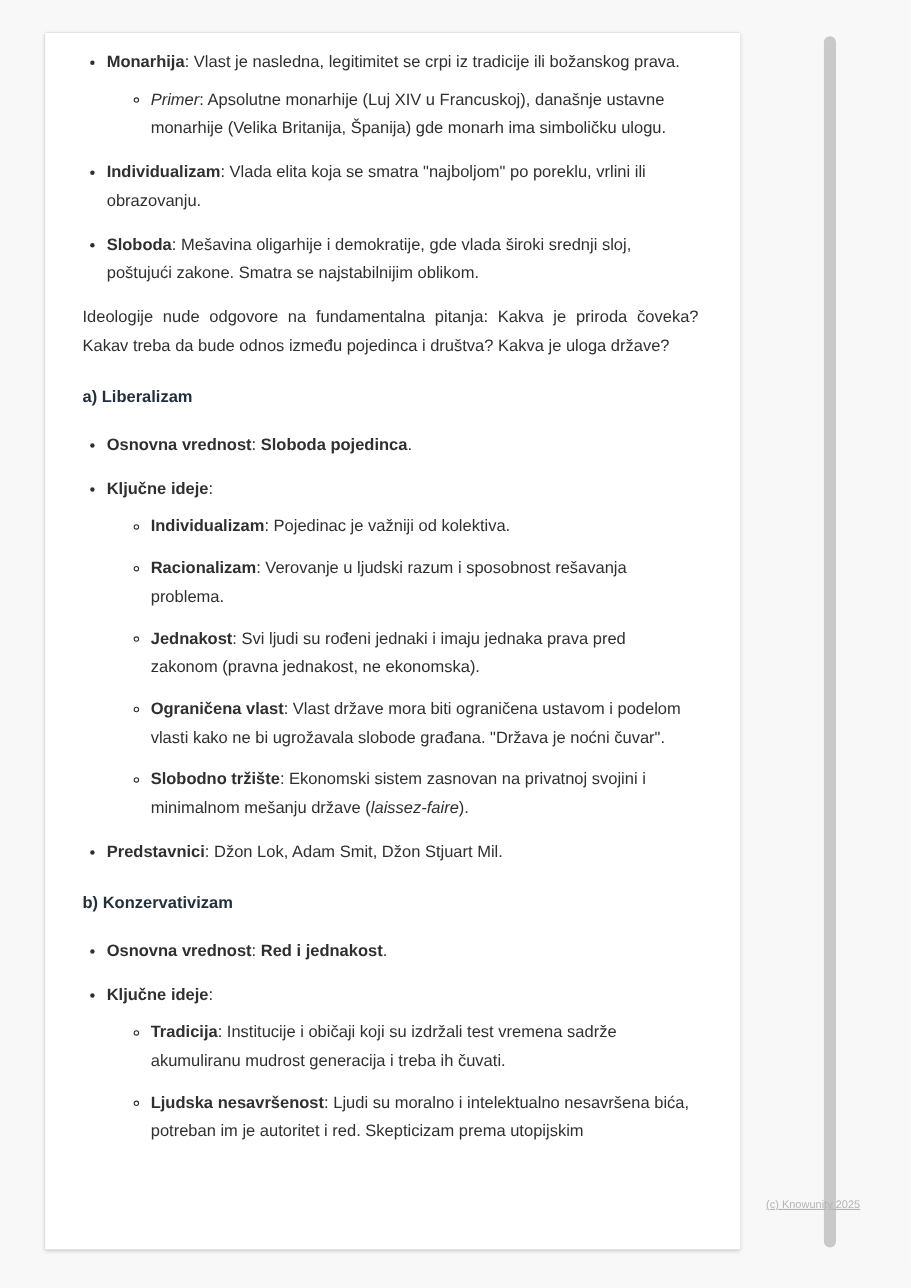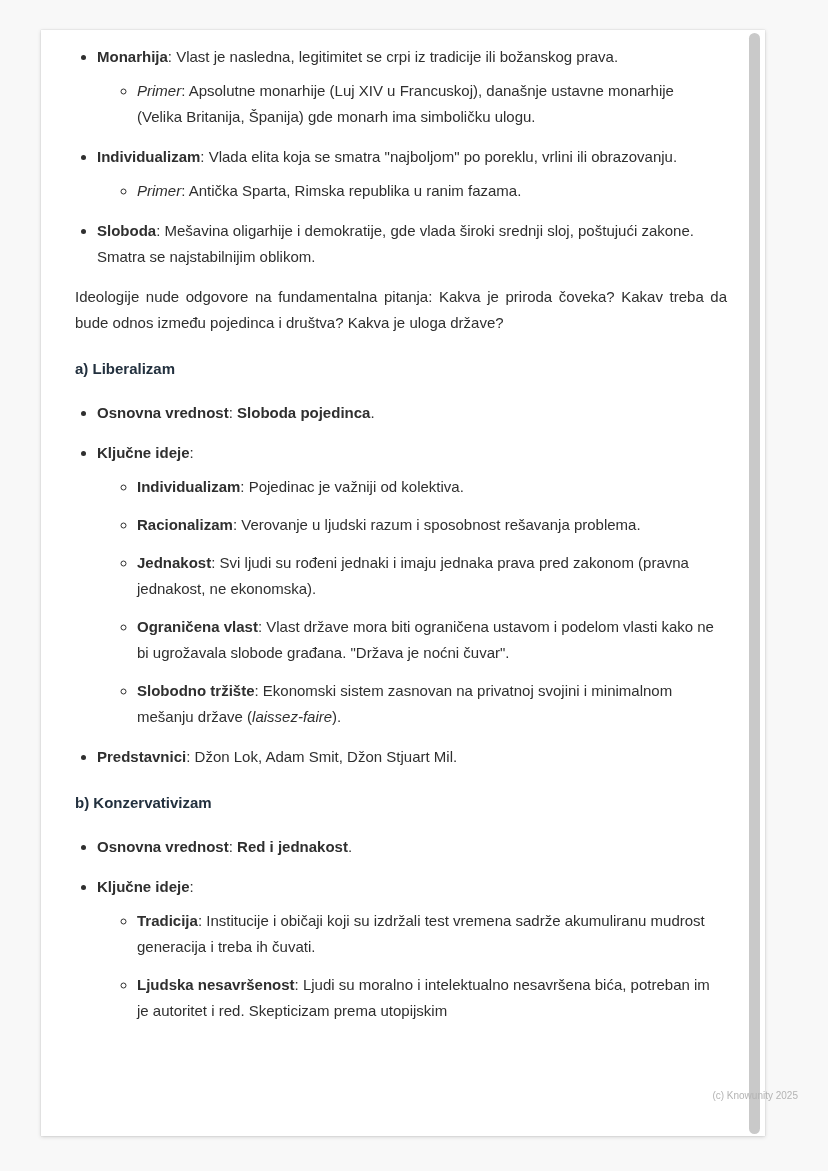--- a/index.html
+++ b/index.html
@@ -5,21 +5,21 @@
   * { margin:0; padding:0; box-sizing:border-box; }
   html,body { width:828px; height:1171px; }
   body {
     background: var(--page_bg, #f8f8f8);
     font-family: "Liberation Sans", sans-serif;
     position: relative;
     overflow: hidden;
   }
   .card {
     position:absolute; left:41px; top:30px;
-    width:724px; height:1106px;
+    width:632px; height:1106px;
     background: var(--card_bg, #ffffff);
     box-shadow: 0 1px 4px rgba(0,0,0,.16), 0 0 1px rgba(0,0,0,.2);
     overflow:hidden;
   }
   .content {
     padding: 14px 38px 0 34px;
     color: var(--text, #2f2f2f);
     font-size: 15px;
     line-height: 26px;
   }
@@ -45,38 +45,37 @@
   .i { font-style: italic; }
   .scrollbar {
     position:absolute;
     right: 68px; top: 33px;
     width: 11px; height: 1101px;
     border-radius: 6px;
     background: var(--scrollbar, #c9c9c9);
   }
   .watermark {
     position:absolute;
-    right: 30px; bottom: 70px;
+    right: 46px; bottom: 70px;
     font-size: 10px;
     color: var(--watermark, #b4b4b4);
     z-index: 5;
+    text-decoration: underline;
   }
 </style>
 </head>
 <body>
 
 <div class="card">
   <div class="content">
       <ul class="l1">
         <li><span class="b">Monarhija</span><span>: Vlast je nasledna, legitimitet se crpi iz tradicije ili božanskog prava.</span><ul class="l2">
             <li><span class="i">Primer</span><span>: Apsolutne monarhije (Luj XIV u Francuskoj), današnje ustavne monarhije (Velika Britanija, Španija) gde monarh ima simboličku ulogu.</span></li>
           </ul></li>
-        <li><span class="b">Individualizam</span><span>: Vlada elita koja se smatra "najboljom" po poreklu, vrlini ili obrazovanju.</span><ul class="l2">
-            <li><span class="i">Primer</span><span>: Antička Sparta, Rimska republika u ranim fazama.</span></li>
-          </ul></li>
+        <li><span class="b">Individualizam</span><span>: Vlada elita koja se smatra "najboljom" po poreklu, vrlini ili obrazovanju.</span></li>
         <li><span class="b">Sloboda</span><span>: Mešavina oligarhije i demokratije, gde vlada široki srednji sloj, poštujući zakone. Smatra se najstabilnijim oblikom.</span></li>
       </ul>
       <p class="para">Ideologije nude odgovore na fundamentalna pitanja: Kakva je priroda čoveka? Kakav treba da bude odnos između pojedinca i društva? Kakva je uloga države?</p>
       <p class="h4">a) Liberalizam</p>
       <ul class="l1">
         <li><span class="b">Osnovna vrednost</span><span>: </span><span class="b">Sloboda pojedinca</span><span>.</span></li>
         <li><span class="b">Ključne ideje</span><span>:</span><ul class="l2">
             <li><span class="b">Individualizam</span><span>: Pojedinac je važniji od kolektiva.</span></li>
             <li><span class="b">Racionalizam</span><span>: Verovanje u ljudski razum i sposobnost rešavanja problema.</span></li>
             <li><span class="b">Jednakost</span><span>: Svi ljudi su rođeni jednaki i imaju jednaka prava pred zakonom (pravna jednakost, ne ekonomska).</span></li>

